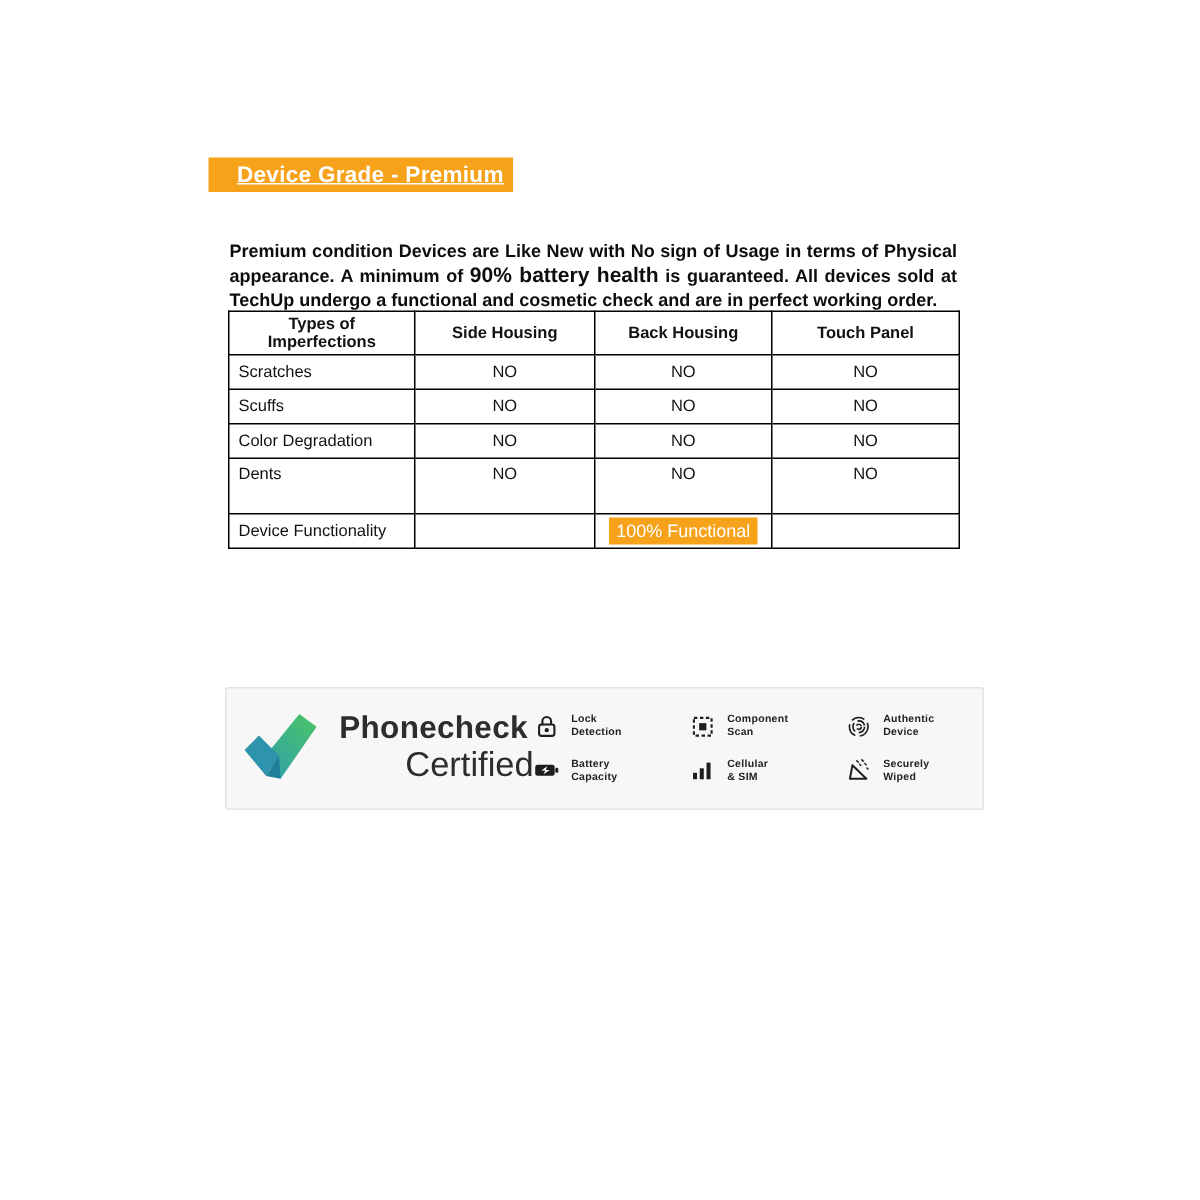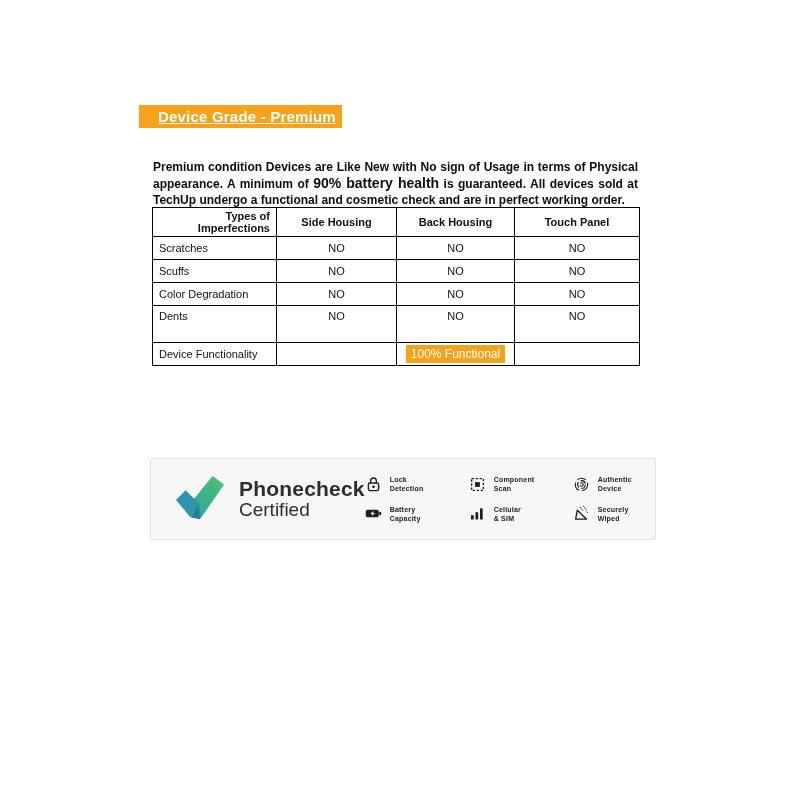--- a/index.html
+++ b/index.html
@@ -45,21 +45,21 @@
     border: 1px solid #000;
     font-size: 11px;
     padding: 2px 6px;
     overflow: hidden;
   }
   .grade-table th {
     font-weight: bold;
     height: 22px;
     text-align: center;
   }
-  .grade-table th.col-label { text-align: right; }
+  .grade-table th.col-label { text-align: center; }
   .grade-table td {
     font-weight: normal;
     height: 23px;
     text-align: center;
   }
   .grade-table td.cell-label { text-align: left; }
   .grade-table tr.row-dents td { height: 37px; vertical-align: top; padding-top: 4px; }
   .grade-table tr.row-func td { height: 20px; }
   .cell-highlight {
     display: inline-block;
@@ -71,26 +71,27 @@
 
   
   .badge {
     position: absolute; left: 150px; top: 458px;
     width: 506px; height: 82px;
     background: #f7f7f8;
     border: 1px solid #e3e3e3;
     border-radius: 2px;
     display: flex;
     align-items: center;
+    justify-content: center;
   }
   .logo { display: flex; align-items: center; margin-left: 25px; }
   .logo-check { width: 50px; height: 52px; flex: none; }
   .brand { margin-left: 13px; color: #2d2d2d; }
   .brand-line1 { font-size: 21px; font-weight: bold; line-height: 1.05; letter-spacing: 0.2px; }
-  .brand-line2 { font-size: 19px; font-weight: normal; line-height: 1.1; }
+  .brand-line2 { font-size: 23px; font-weight: normal; line-height: 1.1; margin-left: 44px; }
 
   .features {
     margin-left: auto; margin-right: 24px;
     display: grid;
     grid-template-rows: repeat(2, auto);
     grid-auto-flow: column;
     column-gap: 24px;
     row-gap: 11px;
   }
   .feature { display: flex; align-items: center; width: 80px; }

